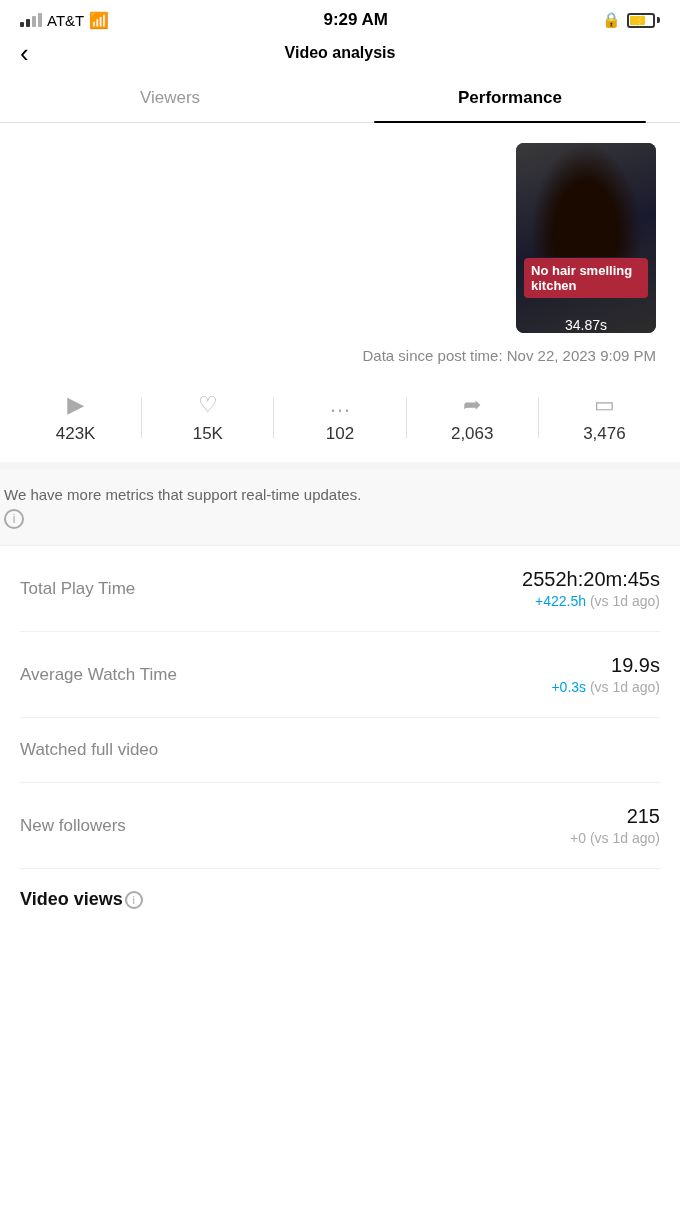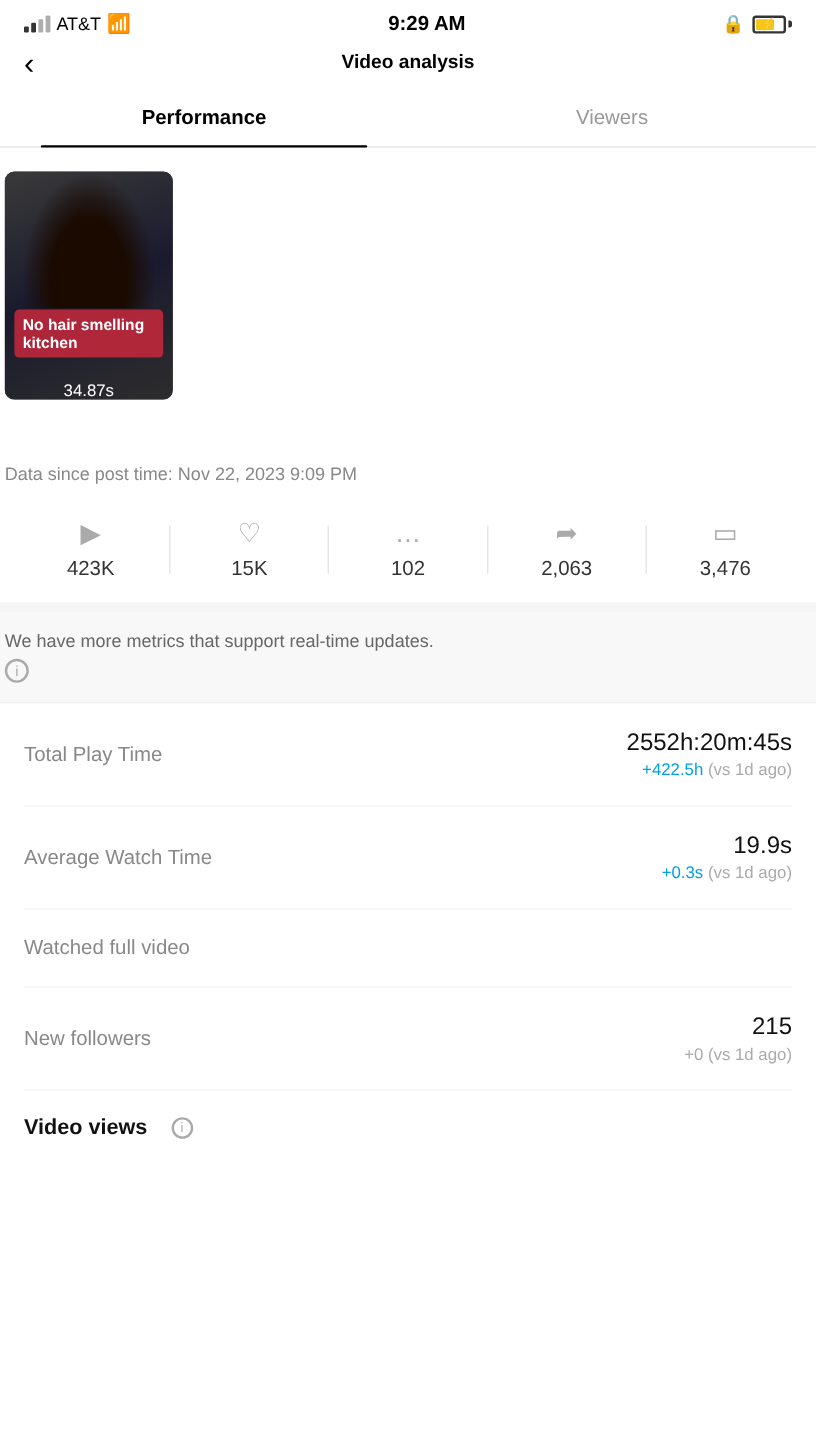--- a/index.html
+++ b/index.html
@@ -122,23 +122,22 @@
       width: 80%;
       height: 2px;
       background: #000;
       border-radius: 2px;
     }
 
     
     .thumbnail-section {
       display: flex;
       flex-direction: column;
-      align-items: flex-start;
-      padding: 20px 4px 10px;
-      gap: 40px;
+      align-items: flex-end;
+      padding: 20px 24px 10px;
     }
     .video-thumb {
       width: 140px;
       height: 190px;
       border-radius: 8px;
       overflow: hidden;
       position: relative;
       background: #2a2a2a;
     }
     .thumb-img-bg {
@@ -274,21 +273,21 @@
     .metric-change .positive {
       color: #00a0e9;
       font-weight: 500;
     }
 
     
     .video-views-footer {
       padding: 20px 20px 10px;
       display: flex;
       align-items: center;
-      gap: 20px;
+      gap: 2px;
     }
     .video-views-label {
       font-size: 18px;
       font-weight: 700;
       color: #111;
     }
     .info-circle-sm {
       width: 18px; height: 18px;
       border: 2px solid #aaa;
       border-radius: 50%;
@@ -326,25 +325,25 @@
     </div>
   </div>
 </div>
 
 <div class="header">
   <span class="back-btn">‹</span>
   <span class="header-title">Video analysis</span>
 </div>
 
 <div class="tabs">
+  <div class="tab">
+    <span>Viewers</span>
+  </div>
   <div class="tab active">
     <span>Performance</span>
-  </div>
-  <div class="tab">
-    <span>Viewers</span>
   </div>
 </div>
 
 <div class="thumbnail-section">
   <div class="video-thumb">
     <div class="thumb-img-bg"></div>
     <div class="video-label">No hair smelling kitchen</div>
     <div class="video-duration">34.87s</div>
   </div>
   <div class="post-date">Data since post time: Nov 22, 2023 9:09 PM</div>

